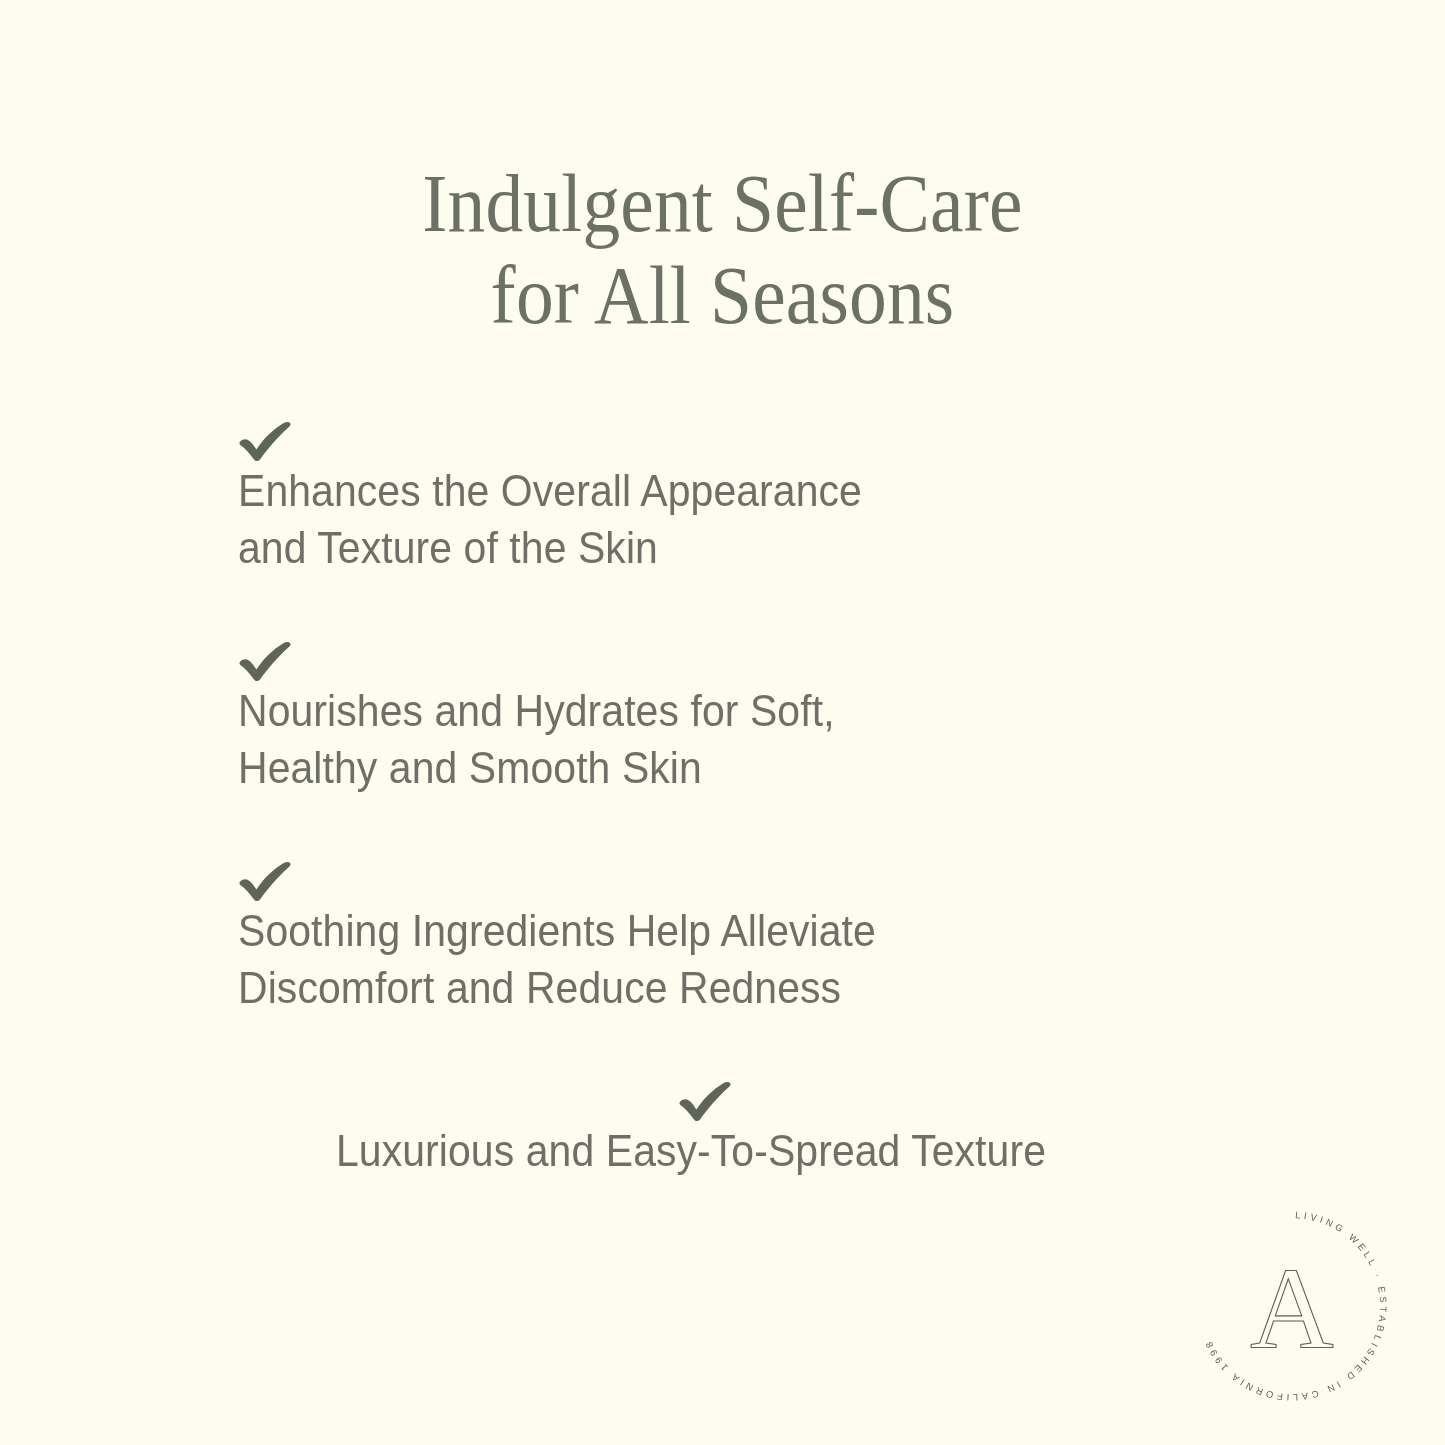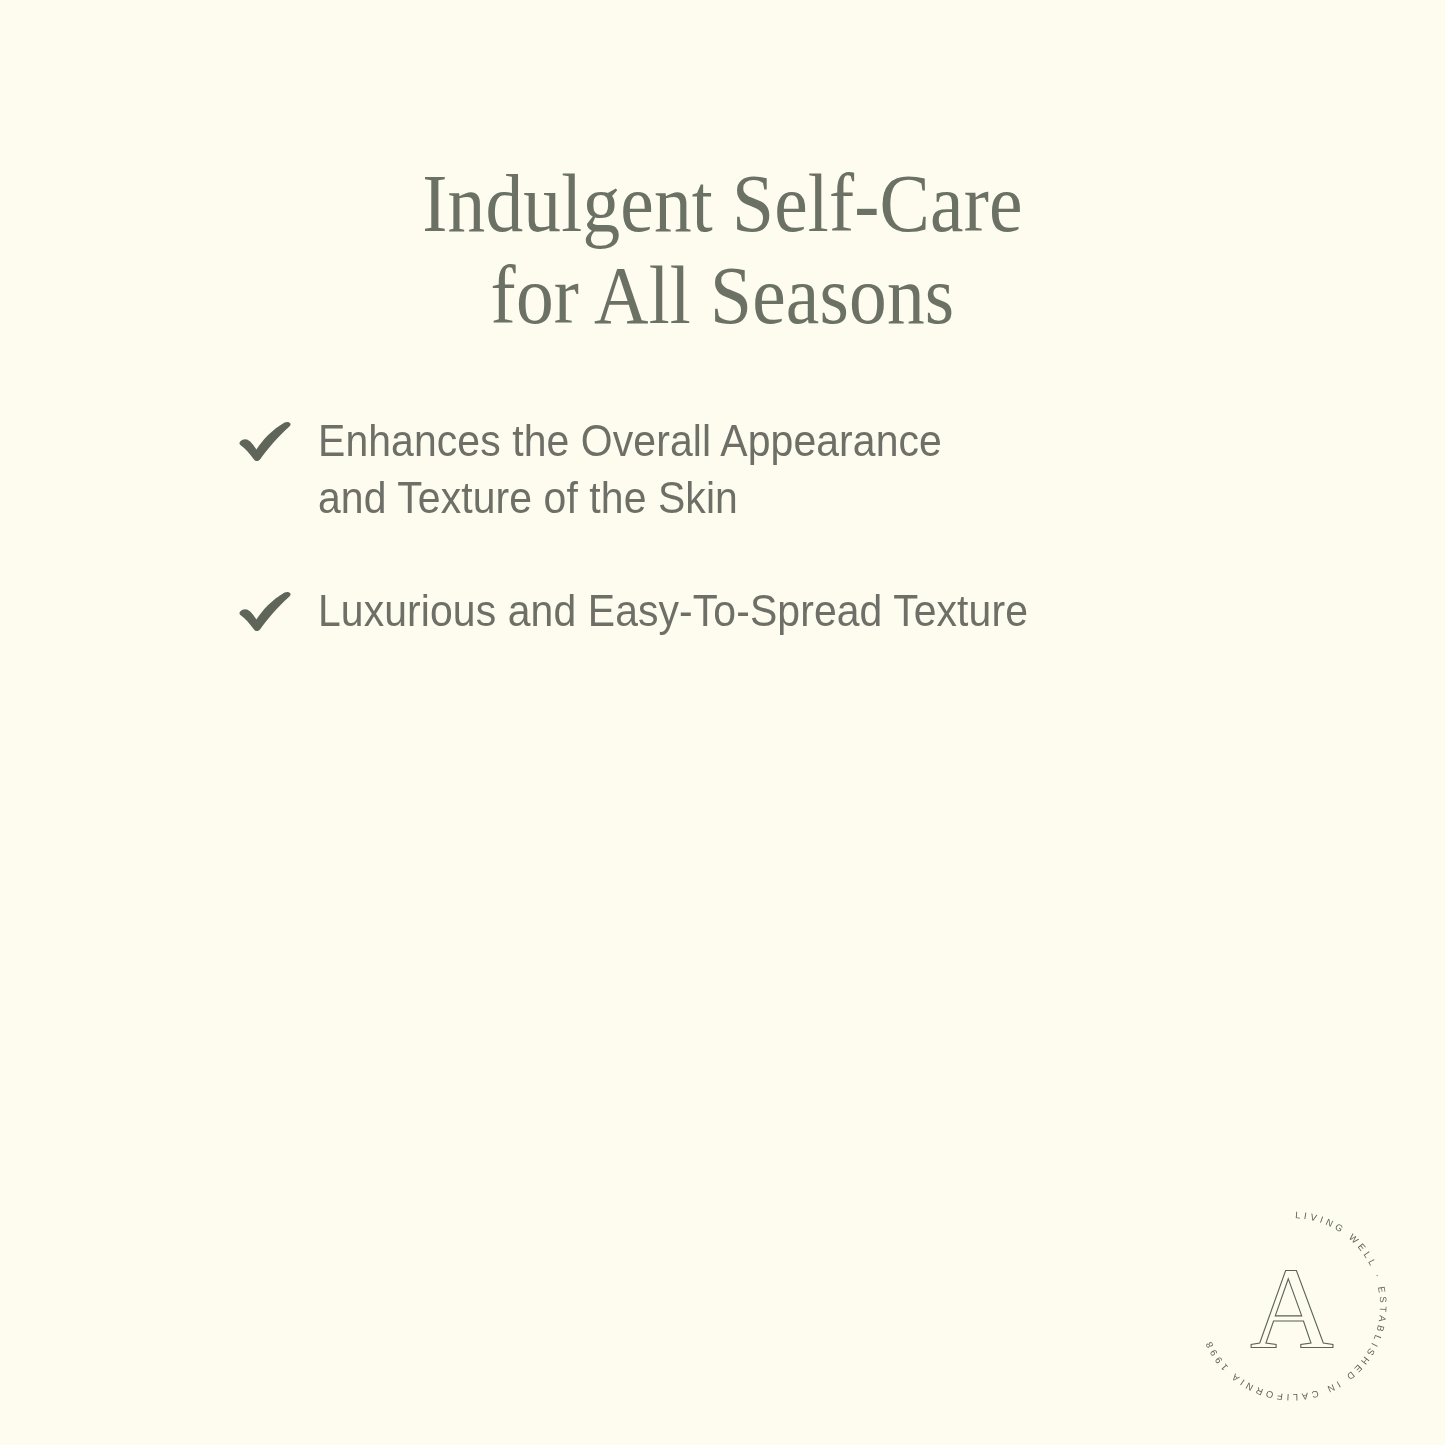--- a/index.html
+++ b/index.html
@@ -47,23 +47,25 @@
   .list {
     position: absolute;
     top: 412px;
     left: 238px;
     width: 960px;
   }
   .list-item {
     display: flex;
     align-items: flex-start;
     margin-bottom: 56px;
+    flex-direction: column;
   }
   .list-item:last-child {
     margin-bottom: 0;
+    align-items: center;
   }
   .check-wrap {
     flex: 0 0 auto;
     width: 80px;
     padding-top: 8px;
   }
   .check-svg {
     display: block;
     width: 54px;
     height: 42px;
@@ -125,22 +127,40 @@
     <div class="list-item">
       <span class="check-wrap">
         <svg class="check-svg" viewBox="0 0 54 42" xmlns="http://www.w3.org/2000/svg" aria-hidden="true">
           <path d="M2.2 21.5 C5.5 18.2 9.2 18.6 12.2 21.6 C14.6 24.0 16.6 26.8 18.4 29.6 C24.5 20.2 33.6 10.2 46.6 2.6 C48.9 1.3 51.6 1.9 52.4 3.4 C53.0 4.6 52.1 5.8 50.6 7.2 C39.6 17.4 29.6 28.6 22.2 39.2 C20.6 41.4 17.6 41.6 16.0 39.4 C12.0 33.8 7.4 28.6 2.4 24.9 C1.2 24.0 1.2 22.5 2.2 21.5 Z" fill="#5f6659"></path>
         </svg>
       </span>
       <span class="item-text">Enhances the Overall Appearance
 and Texture of the Skin</span>
     </div>
 
+    <div class="list-item">
+      <span class="check-wrap">
+        <svg class="check-svg" viewBox="0 0 54 42" xmlns="http://www.w3.org/2000/svg" aria-hidden="true">
+          <path d="M2.2 21.5 C5.5 18.2 9.2 18.6 12.2 21.6 C14.6 24.0 16.6 26.8 18.4 29.6 C24.5 20.2 33.6 10.2 46.6 2.6 C48.9 1.3 51.6 1.9 52.4 3.4 C53.0 4.6 52.1 5.8 50.6 7.2 C39.6 17.4 29.6 28.6 22.2 39.2 C20.6 41.4 17.6 41.6 16.0 39.4 C12.0 33.8 7.4 28.6 2.4 24.9 C1.2 24.0 1.2 22.5 2.2 21.5 Z" fill="#5f6659"></path>
+        </svg>
+      </span>
+      <span class="item-text">Nourishes and Hydrates for Soft,
+Healthy and Smooth Skin</span>
+    </div>
 
 
+    <div class="list-item">
+      <span class="check-wrap">
+        <svg class="check-svg" viewBox="0 0 54 42" xmlns="http://www.w3.org/2000/svg" aria-hidden="true">
+          <path d="M2.2 21.5 C5.5 18.2 9.2 18.6 12.2 21.6 C14.6 24.0 16.6 26.8 18.4 29.6 C24.5 20.2 33.6 10.2 46.6 2.6 C48.9 1.3 51.6 1.9 52.4 3.4 C53.0 4.6 52.1 5.8 50.6 7.2 C39.6 17.4 29.6 28.6 22.2 39.2 C20.6 41.4 17.6 41.6 16.0 39.4 C12.0 33.8 7.4 28.6 2.4 24.9 C1.2 24.0 1.2 22.5 2.2 21.5 Z" fill="#5f6659"></path>
+        </svg>
+      </span>
+      <span class="item-text">Soothing Ingredients Help Alleviate
+Discomfort and Reduce Redness</span>
+    </div>
 
 
     <div class="list-item">
       <span class="check-wrap">
         <svg class="check-svg" viewBox="0 0 54 42" xmlns="http://www.w3.org/2000/svg" aria-hidden="true">
           <path d="M2.2 21.5 C5.5 18.2 9.2 18.6 12.2 21.6 C14.6 24.0 16.6 26.8 18.4 29.6 C24.5 20.2 33.6 10.2 46.6 2.6 C48.9 1.3 51.6 1.9 52.4 3.4 C53.0 4.6 52.1 5.8 50.6 7.2 C39.6 17.4 29.6 28.6 22.2 39.2 C20.6 41.4 17.6 41.6 16.0 39.4 C12.0 33.8 7.4 28.6 2.4 24.9 C1.2 24.0 1.2 22.5 2.2 21.5 Z" fill="#5f6659"></path>
         </svg>
       </span>
       <span class="item-text">Luxurious and Easy-To-Spread Texture</span>
     </div>

